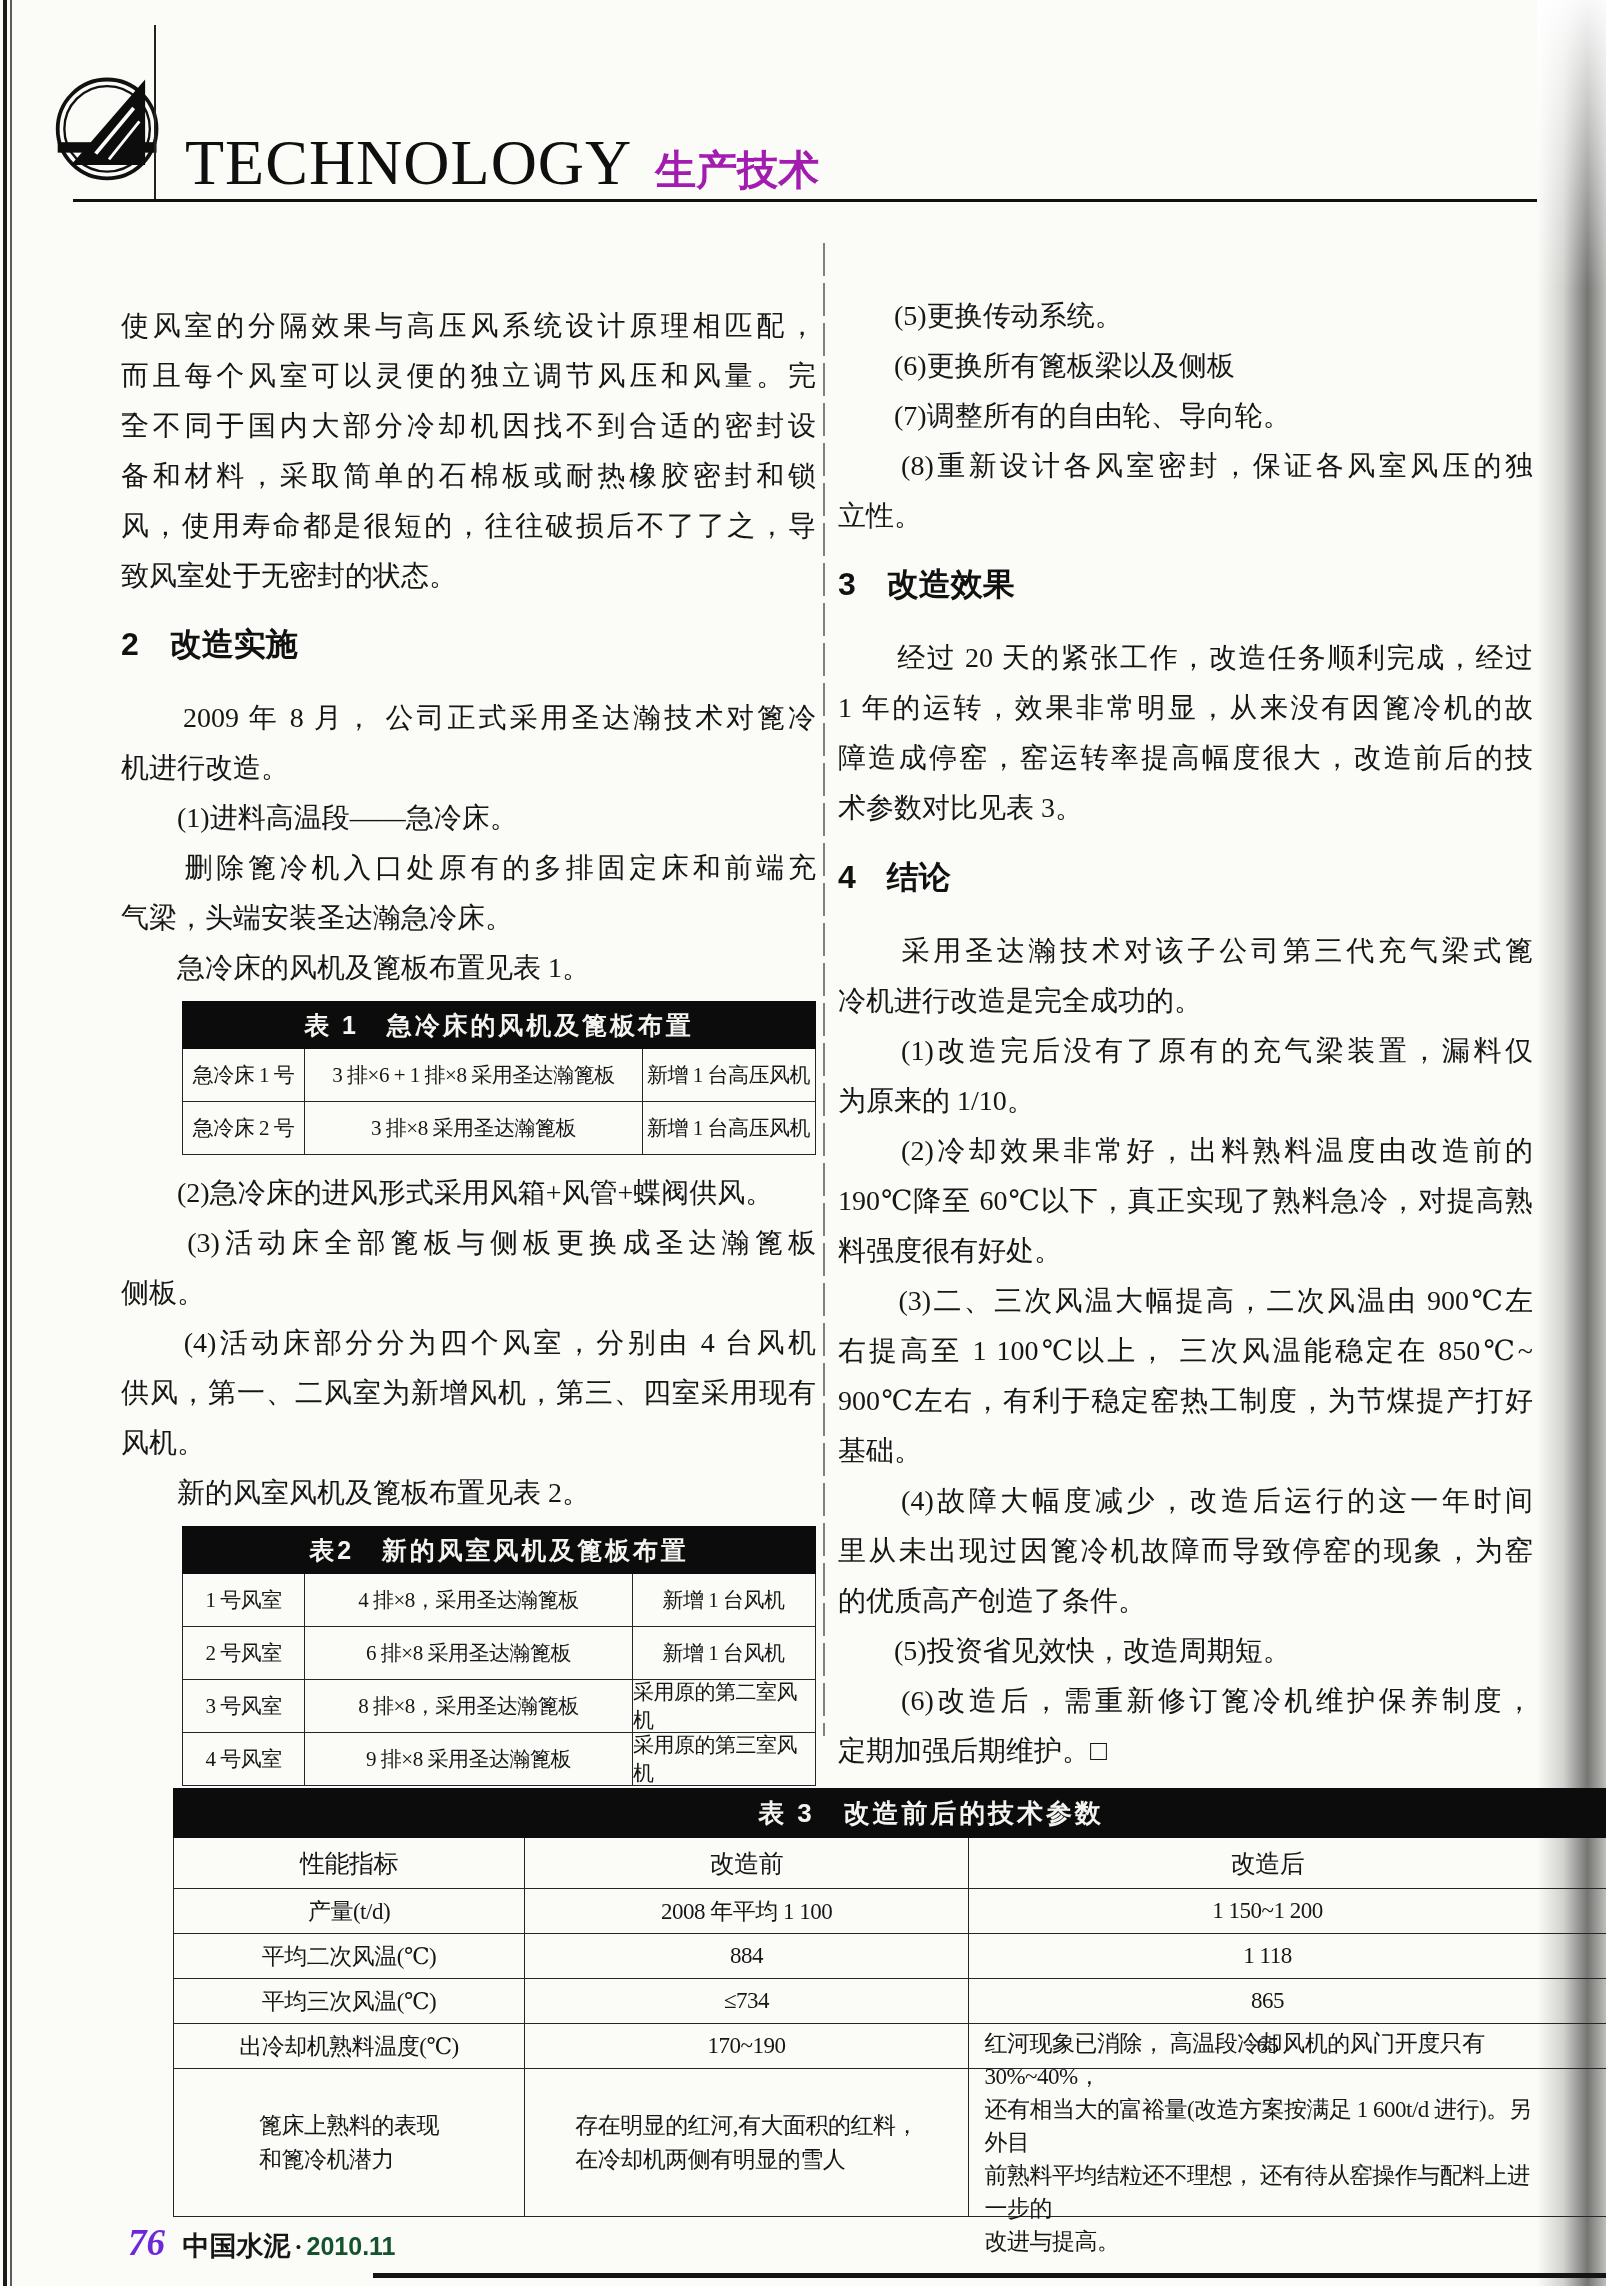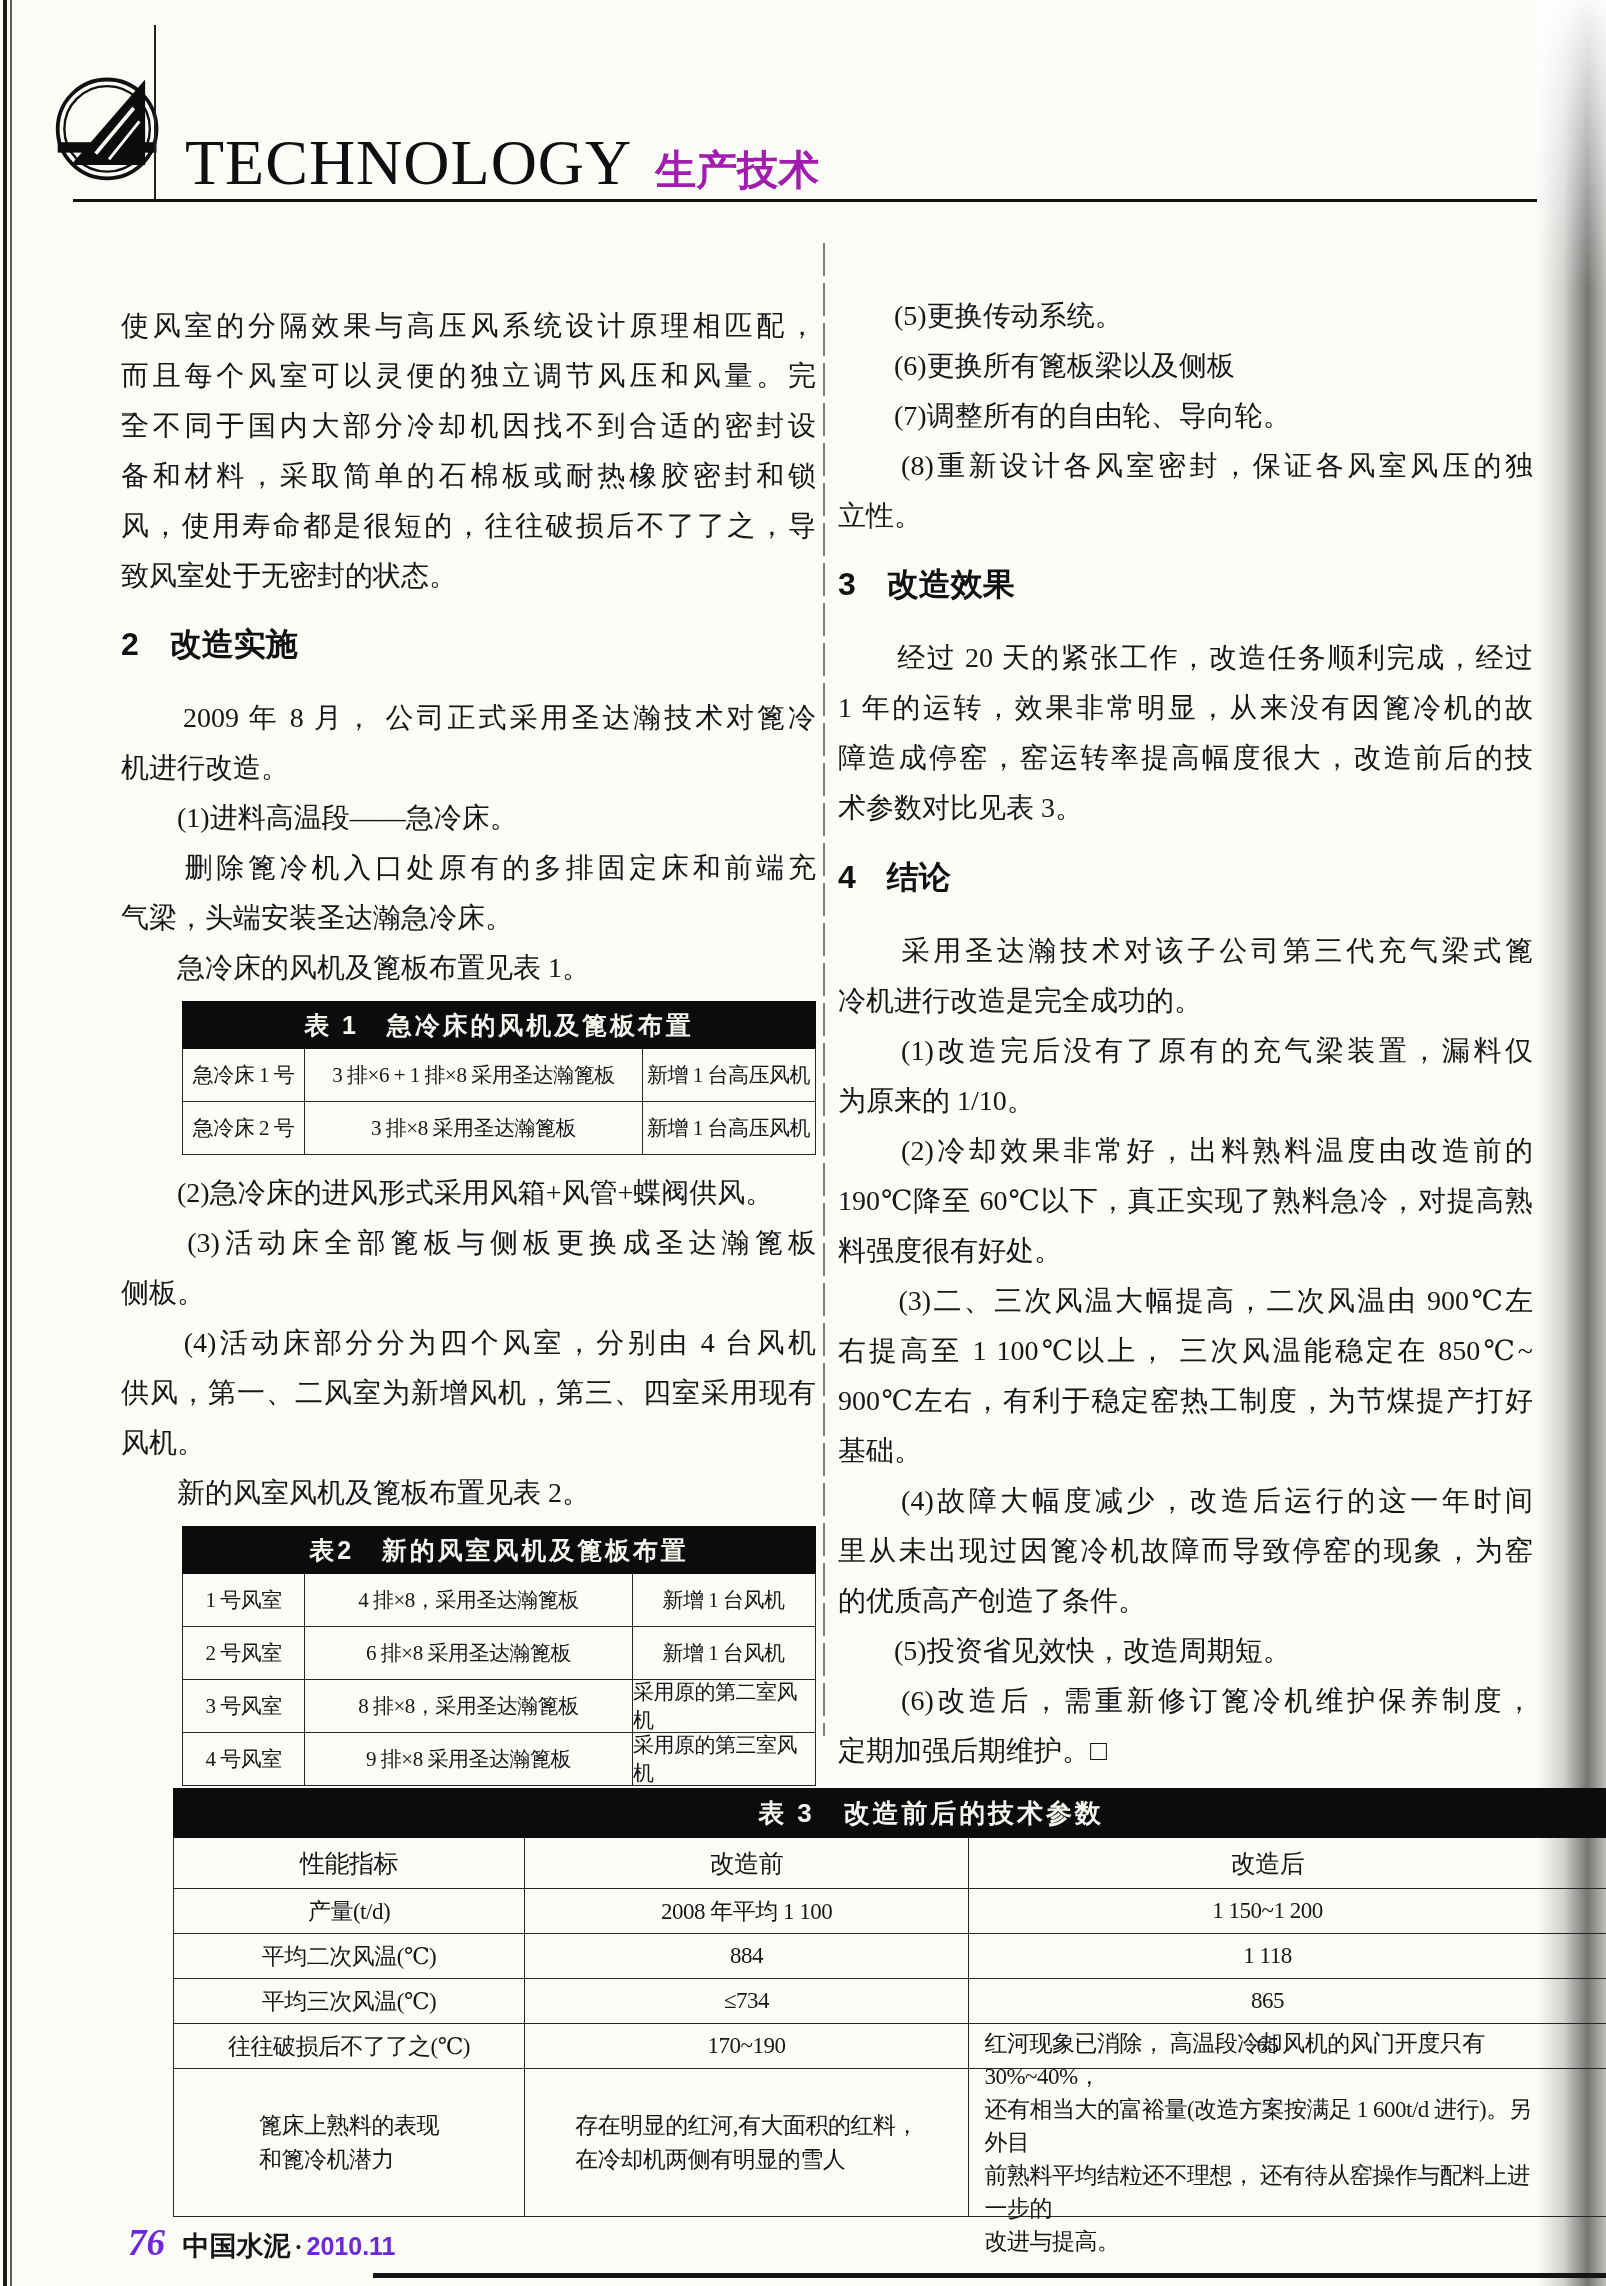--- a/index.html
+++ b/index.html
@@ -59,21 +59,21 @@
   .tbl-t3 .thead .tc{height:50px;font-size:25px;}
   .tbl-t3 .tc{height:44px;font-size:23px;}
   .tbl-t3 .tall .tc{height:147px;line-height:34px;font-size:23px;}
   .tbl-t3 .tall .c2{justify-content:flex-start;text-align:left;padding:0 15.4px;line-height:33px;}
 
   
   .footer{left:128px;top:2221px;display:flex;align-items:baseline;}
   .fpage{font-style:italic;font-weight:700;font-size:37px;color:#6d28d9;}
   .fbrand{font-family:"Liberation Sans","DejaVu Sans",sans-serif;font-weight:700;font-size:27px;margin-left:17.4px;}
   .fsep{font-weight:700;font-size:25px;margin:0 3.9px;}
-  .fissue{font-family:"Liberation Sans","DejaVu Sans",sans-serif;font-weight:700;font-size:25px;color:#6d28d9;}
+  .fissue{font-family:"Liberation Sans","DejaVu Sans",sans-serif;font-weight:700;font-size:25px;color:#14532d;}
 </style>
 </head>
 <body>
 
 <div class="page">
 
   <div class="abs edge-l1"></div>
   <div class="abs edge-l2"></div>
   <div class="abs band-r"></div>
   <div class="abs band-r2"></div>
@@ -252,21 +252,21 @@
           <div class="tc c0">平均二次风温(℃)</div>
           <div class="tc c1">884</div>
           <div class="tc c2">1 118</div>
         </div>
         <div class="trow">
           <div class="tc c0">平均三次风温(℃)</div>
           <div class="tc c1">≤734</div>
           <div class="tc c2">865</div>
         </div>
         <div class="trow">
-          <div class="tc c0">往往破损后不了了之(℃)</div>
+          <div class="tc c0">出冷却机熟料温度(℃)</div>
           <div class="tc c1">170~190</div>
           <div class="tc c2">65</div>
         </div>
         <div class="trow tall">
           <div class="tc c0">篦床上熟料的表现
 和篦冷机潜力</div>
           <div class="tc c1">存在明显的红河,有大面积的红料，
 在冷却机两侧有明显的雪人</div>
           <div class="tc c2">红河现象已消除， 高温段冷却风机的风门开度只有 30%~40%，
 还有相当大的富裕量(改造方案按满足 1 600t/d 进行)。另外目

